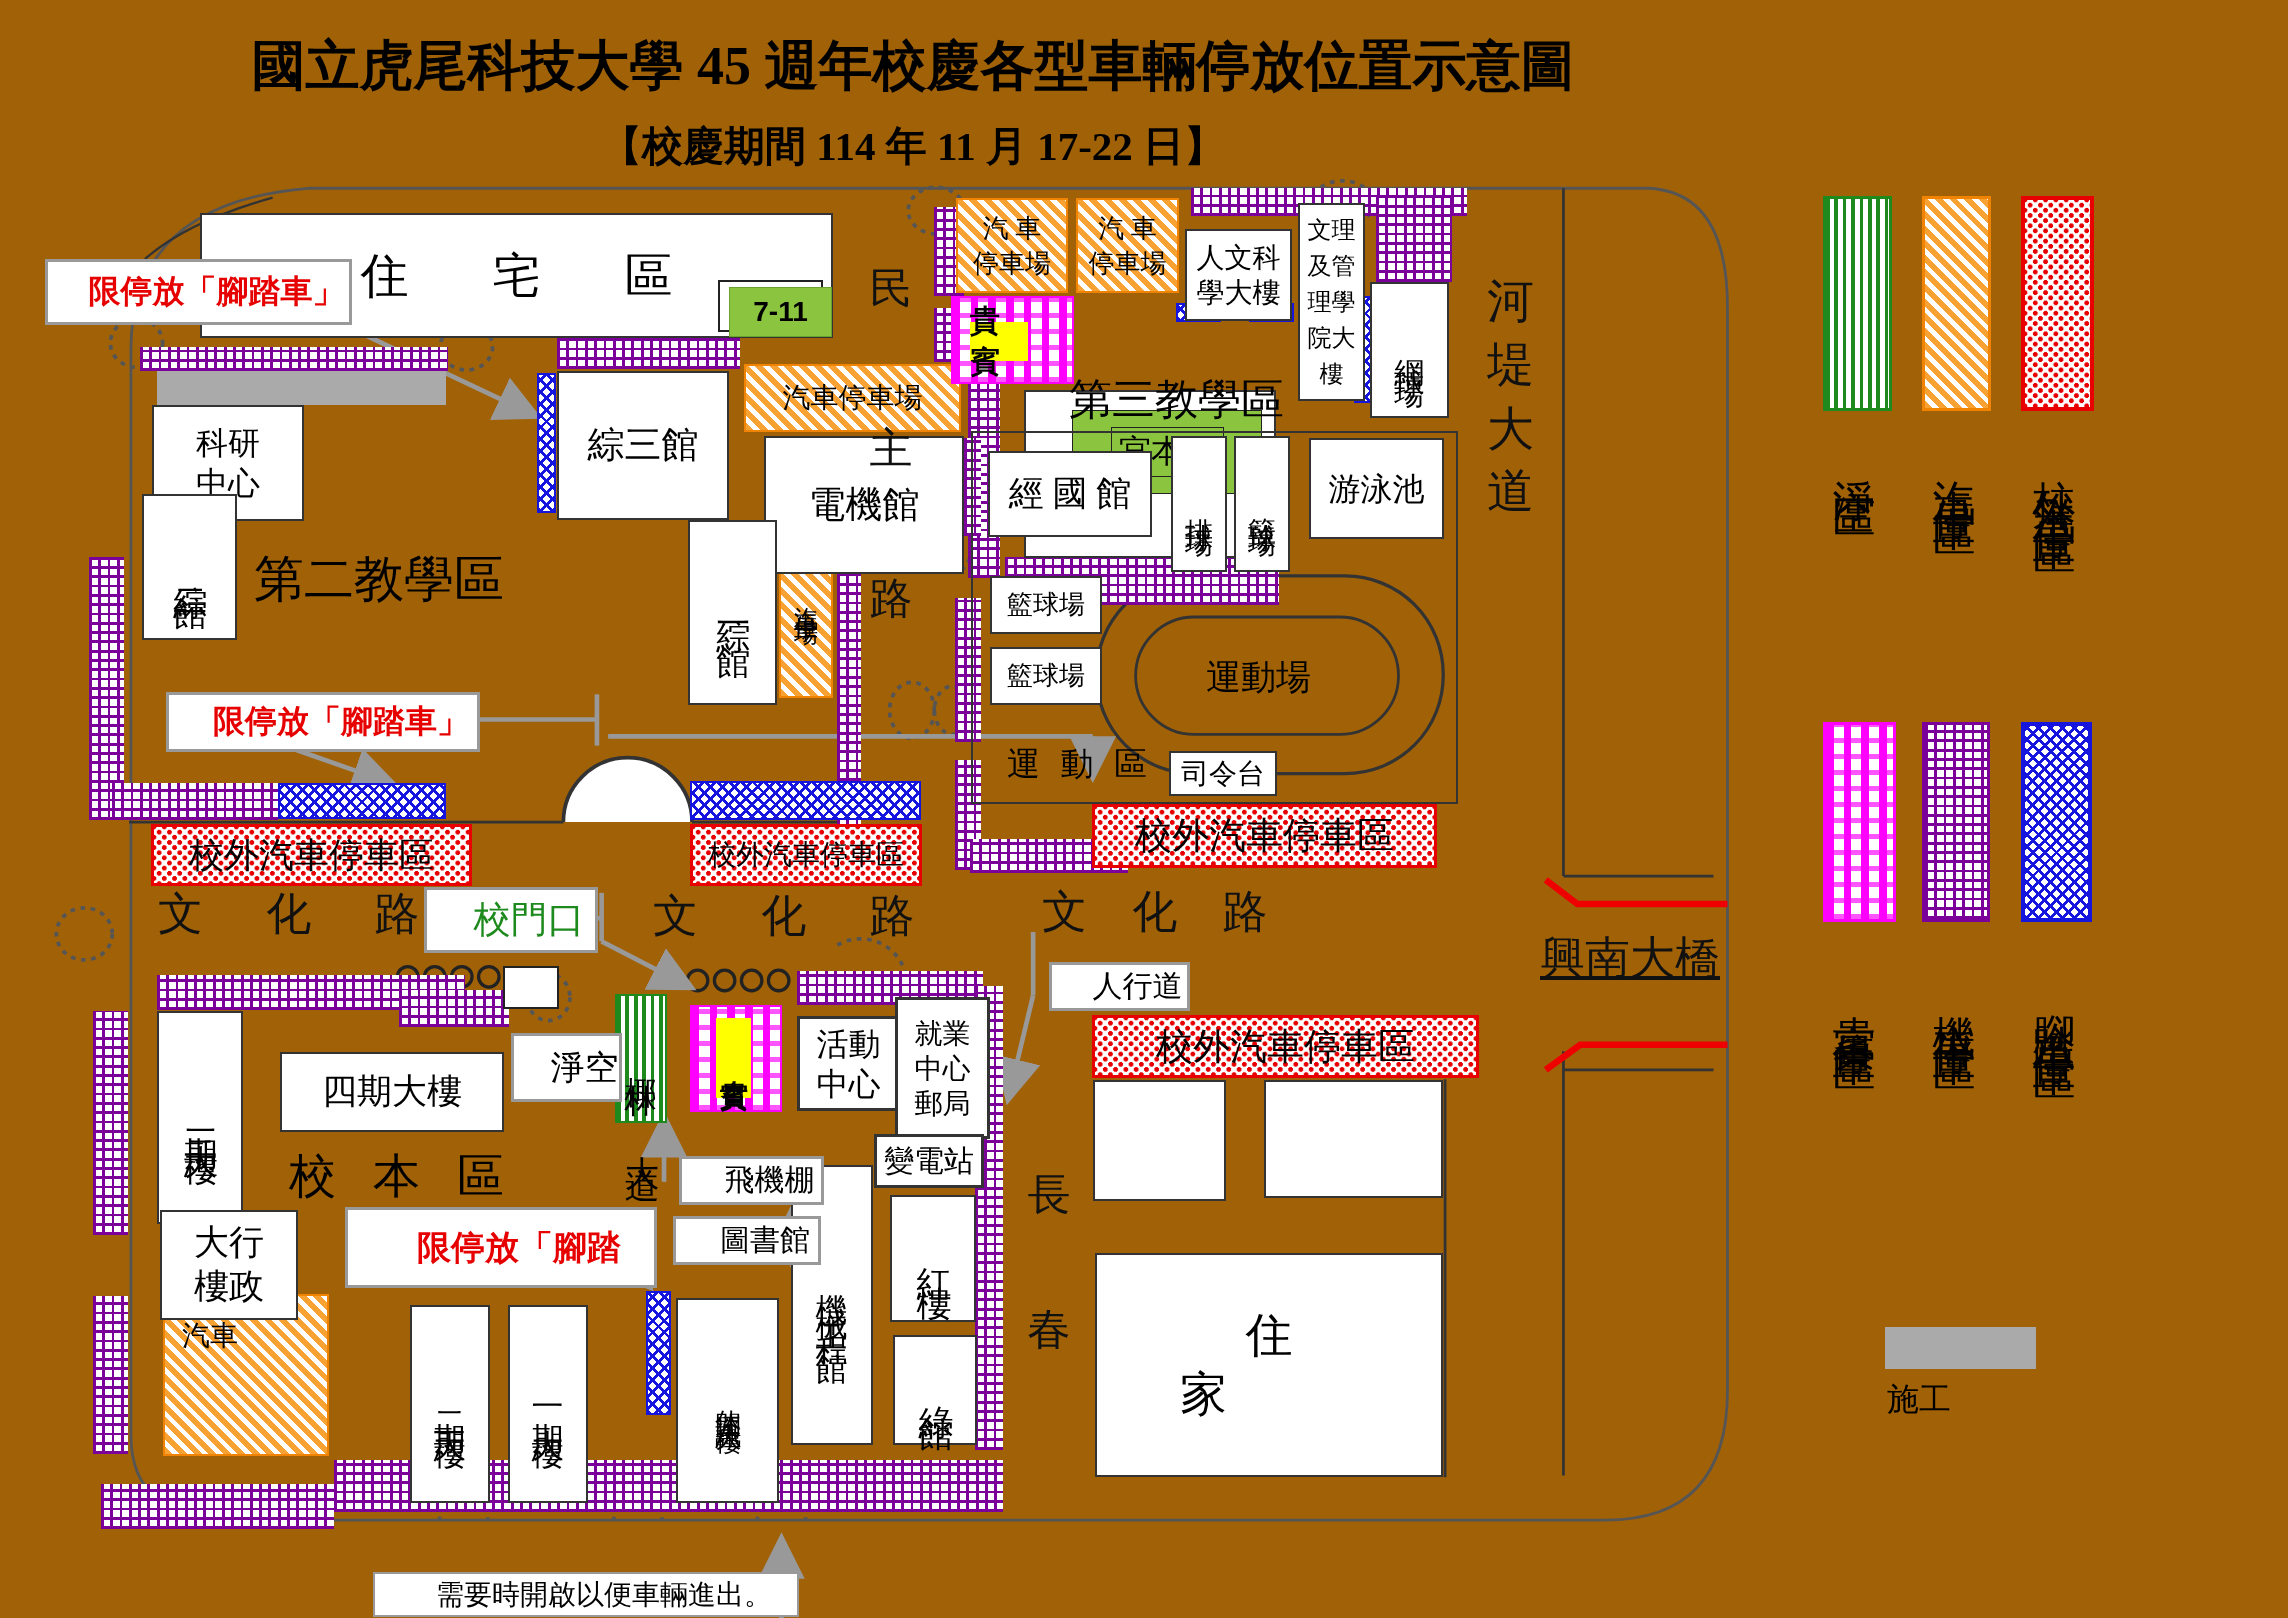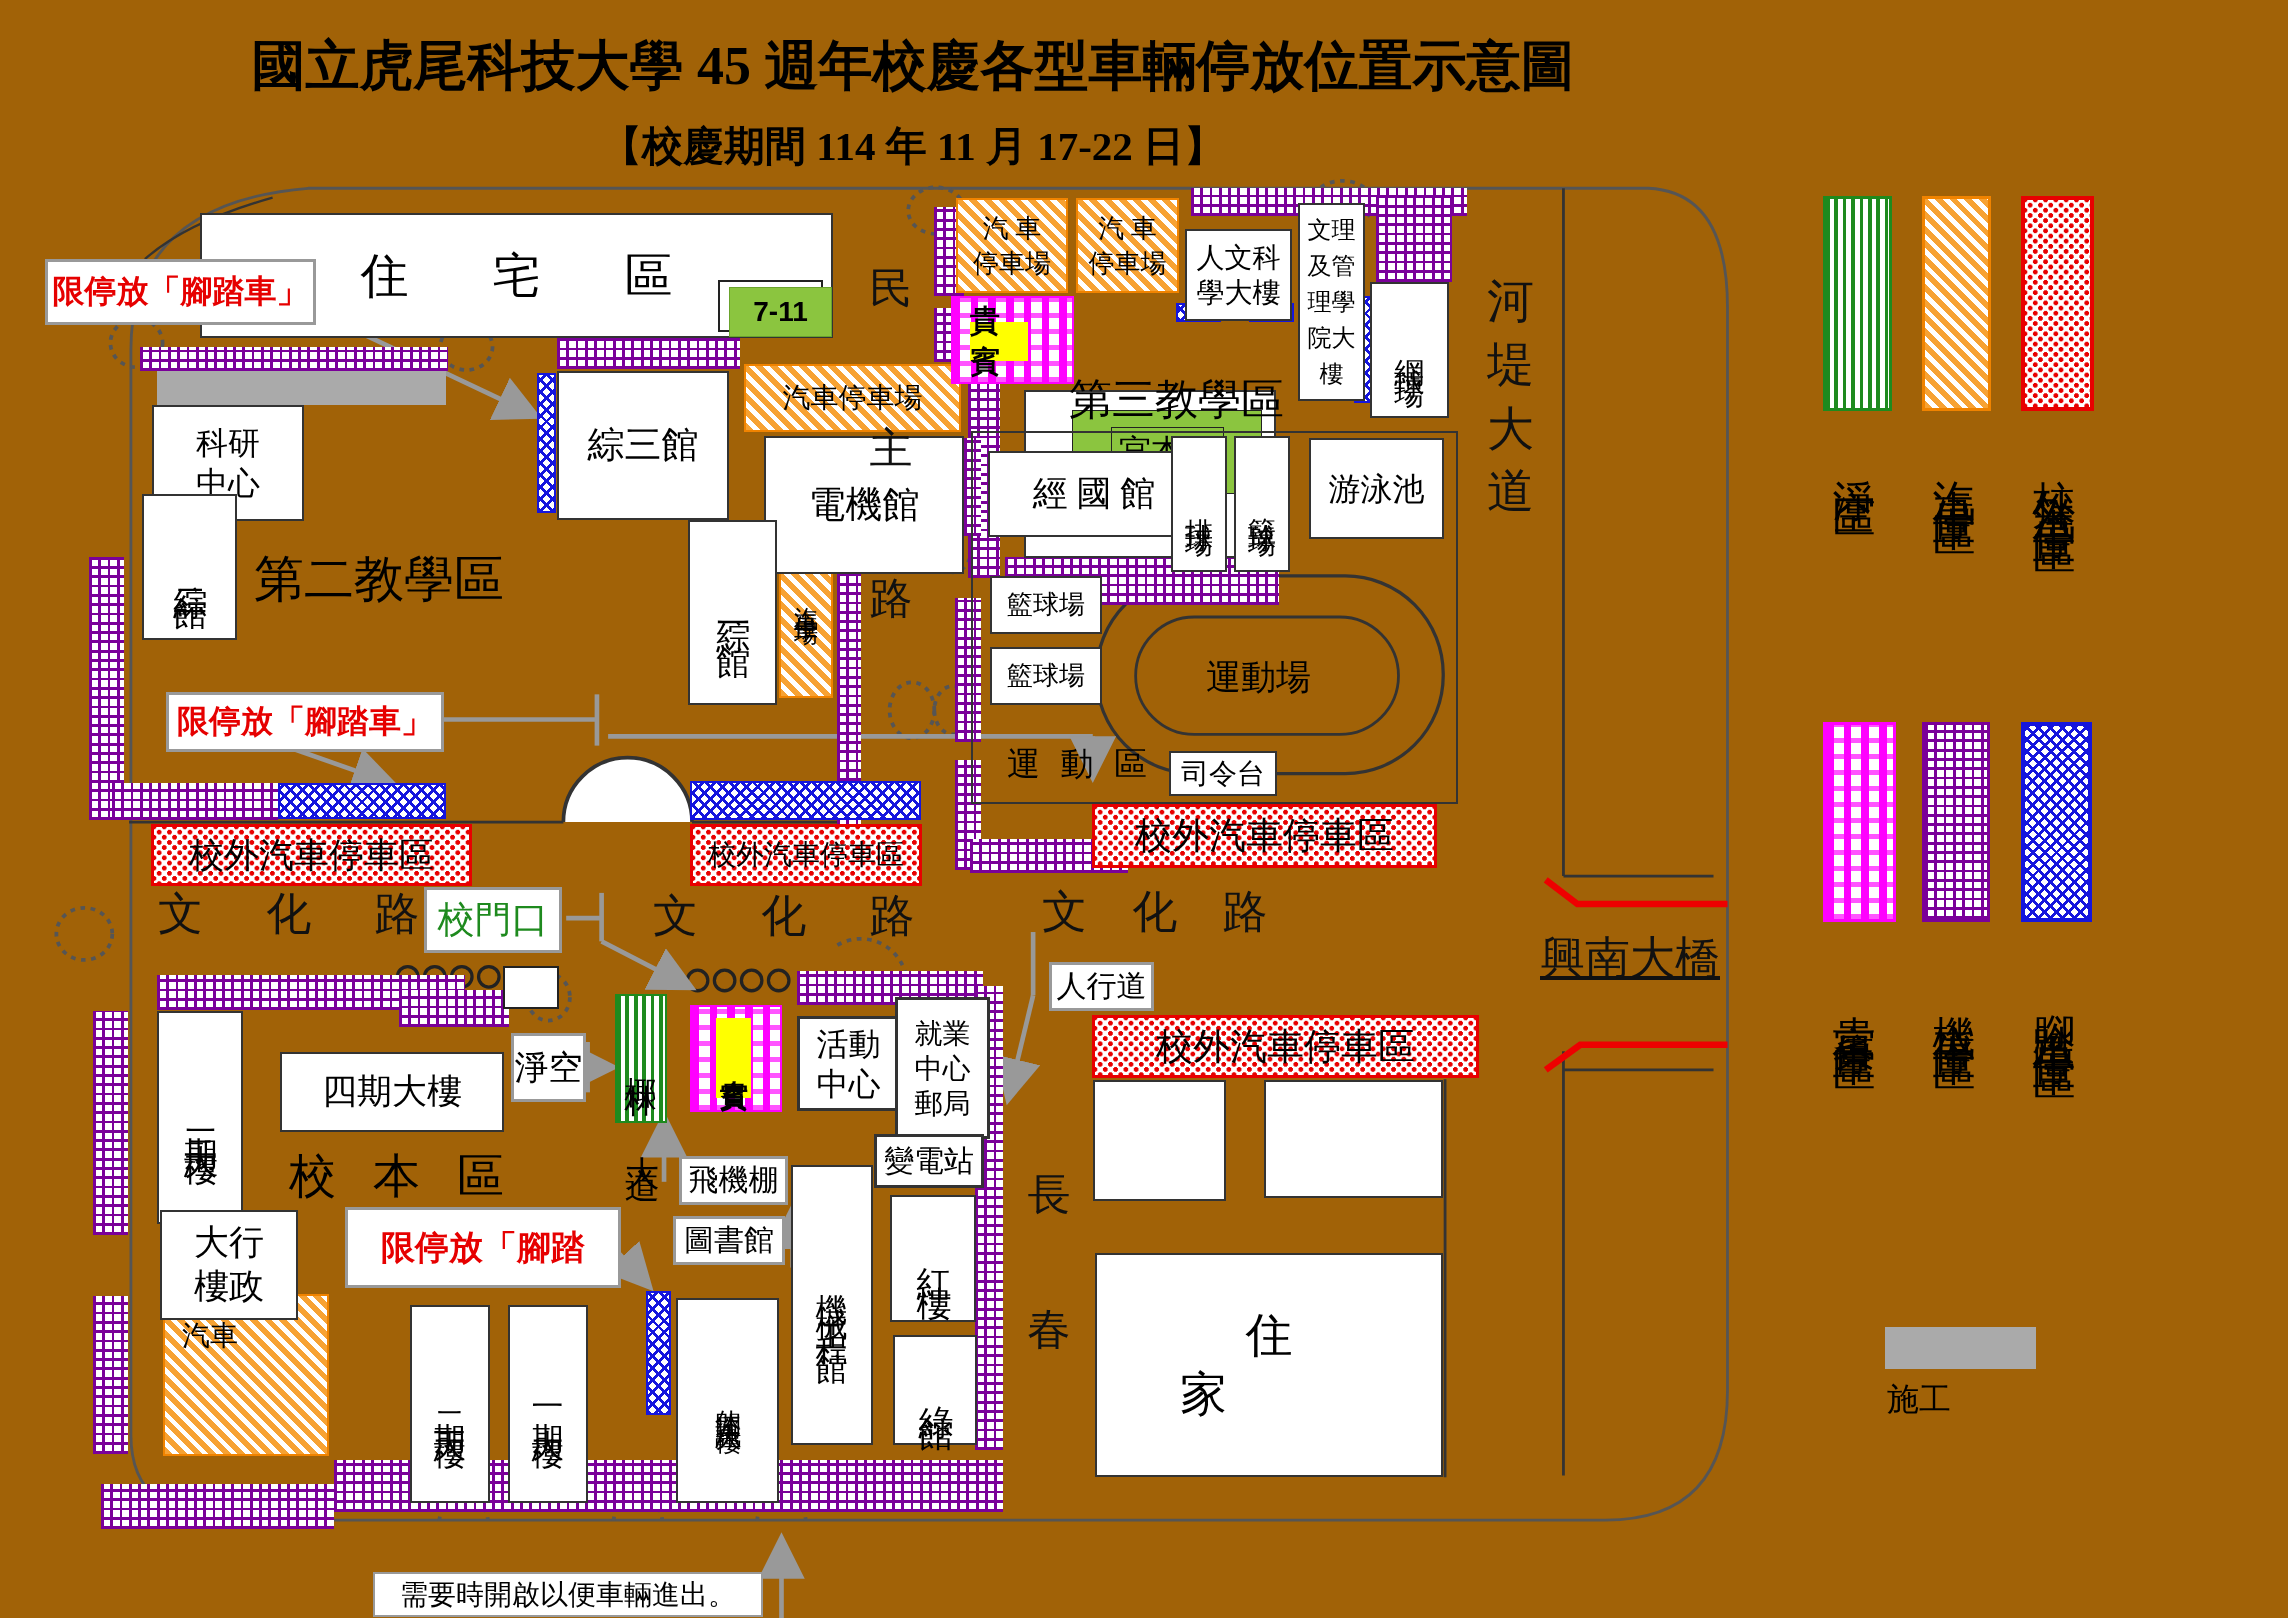--- a/index.html
+++ b/index.html
@@ -2,21 +2,21 @@
 <html style="font-size:15px"><head>
 <meta charset="utf-8">
 <style>
   html,body{margin:0;padding:0;background:#fff;}
   #canvas{position:relative;width:2289px;height:1618px;background:#a16207;overflow:hidden;
           font-family:"Liberation Serif",serif;color:#000;}
   .abs{position:absolute;}
   .bld{position:absolute;border:2.8px solid #333;background:#fff;display:flex;
        align-items:center;justify-content:center;text-align:center;line-height:1.25;}
   .graybox{position:absolute;border:3.7px solid #999;background:#fff;display:flex;
-       align-items:center;justify-content:center;text-align:center;}
+       align-items:center;justify-content:center;text-align:center;padding-left:36px;}
   .vtext{writing-mode:vertical-rl;text-orientation:upright;}
   .pre{white-space:pre-line;}
   .redtxt{color:#e60000;font-weight:bold;}
   .roadlbl{position:absolute;color:#111;}
   .pat-purple{position:absolute;background-color:#fff;background-image:
      repeating-linear-gradient(90deg,#7a0099 0 2.8px,transparent 2.8px 9.3px),
      repeating-linear-gradient(0deg,#7a0099 0 2.8px,transparent 2.8px 9.3px);}
   .pat-blue{position:absolute;border:2.8px solid #1515dd;background-color:#fff;background-image:
      repeating-linear-gradient(45deg,#1515dd 0 2.8px,transparent 2.8px 8.4px),
      repeating-linear-gradient(-45deg,#1515dd 0 2.8px,transparent 2.8px 8.4px);}
@@ -253,21 +253,21 @@
 及管
 理學
 院大
 樓</div>
   <div class="bld" style="left:1370px;top:282px;width:75px;height:132px;">
     <span class="vtext" style="font-size:30px;letter-spacing:9.3px;">網球場</span>
   </div>
   <div class="abs" style="left:1069px;top:371px;width:280px;font-size:43px;">第三教學區</div>
 
   <div class="abs" style="left:971px;top:431px;width:483px;height:369px;border:2.8px solid #333;"></div>
-  <div class="bld" style="left:988px;top:451px;width:160px;height:82px;font-size:35px;padding-left:24px;">經 國 館</div>
+  <div class="bld" style="left:988px;top:451px;width:160px;height:82px;font-size:35px;">經 國 館</div>
   <div class="bld" style="left:1171px;top:436px;width:52px;height:132px;">
     <span class="vtext" style="font-size:28px;letter-spacing:5.6px;">排球場</span>
   </div>
   <div class="bld" style="left:1234px;top:436px;width:52px;height:132px;">
     <span class="vtext" style="font-size:28px;letter-spacing:5.6px;">籃球場</span>
   </div>
   <div class="bld" style="left:1309px;top:438px;width:131px;height:97px;font-size:32px;">游泳池</div>
   <div class="bld" style="left:990px;top:576px;width:108px;height:54px;font-size:26px;">籃球場</div>
   <div class="bld" style="left:990px;top:647px;width:108px;height:54px;font-size:26px;">籃球場</div>
   <div class="abs" style="left:1206px;top:654px;font-size:35px;">運動場</div>

